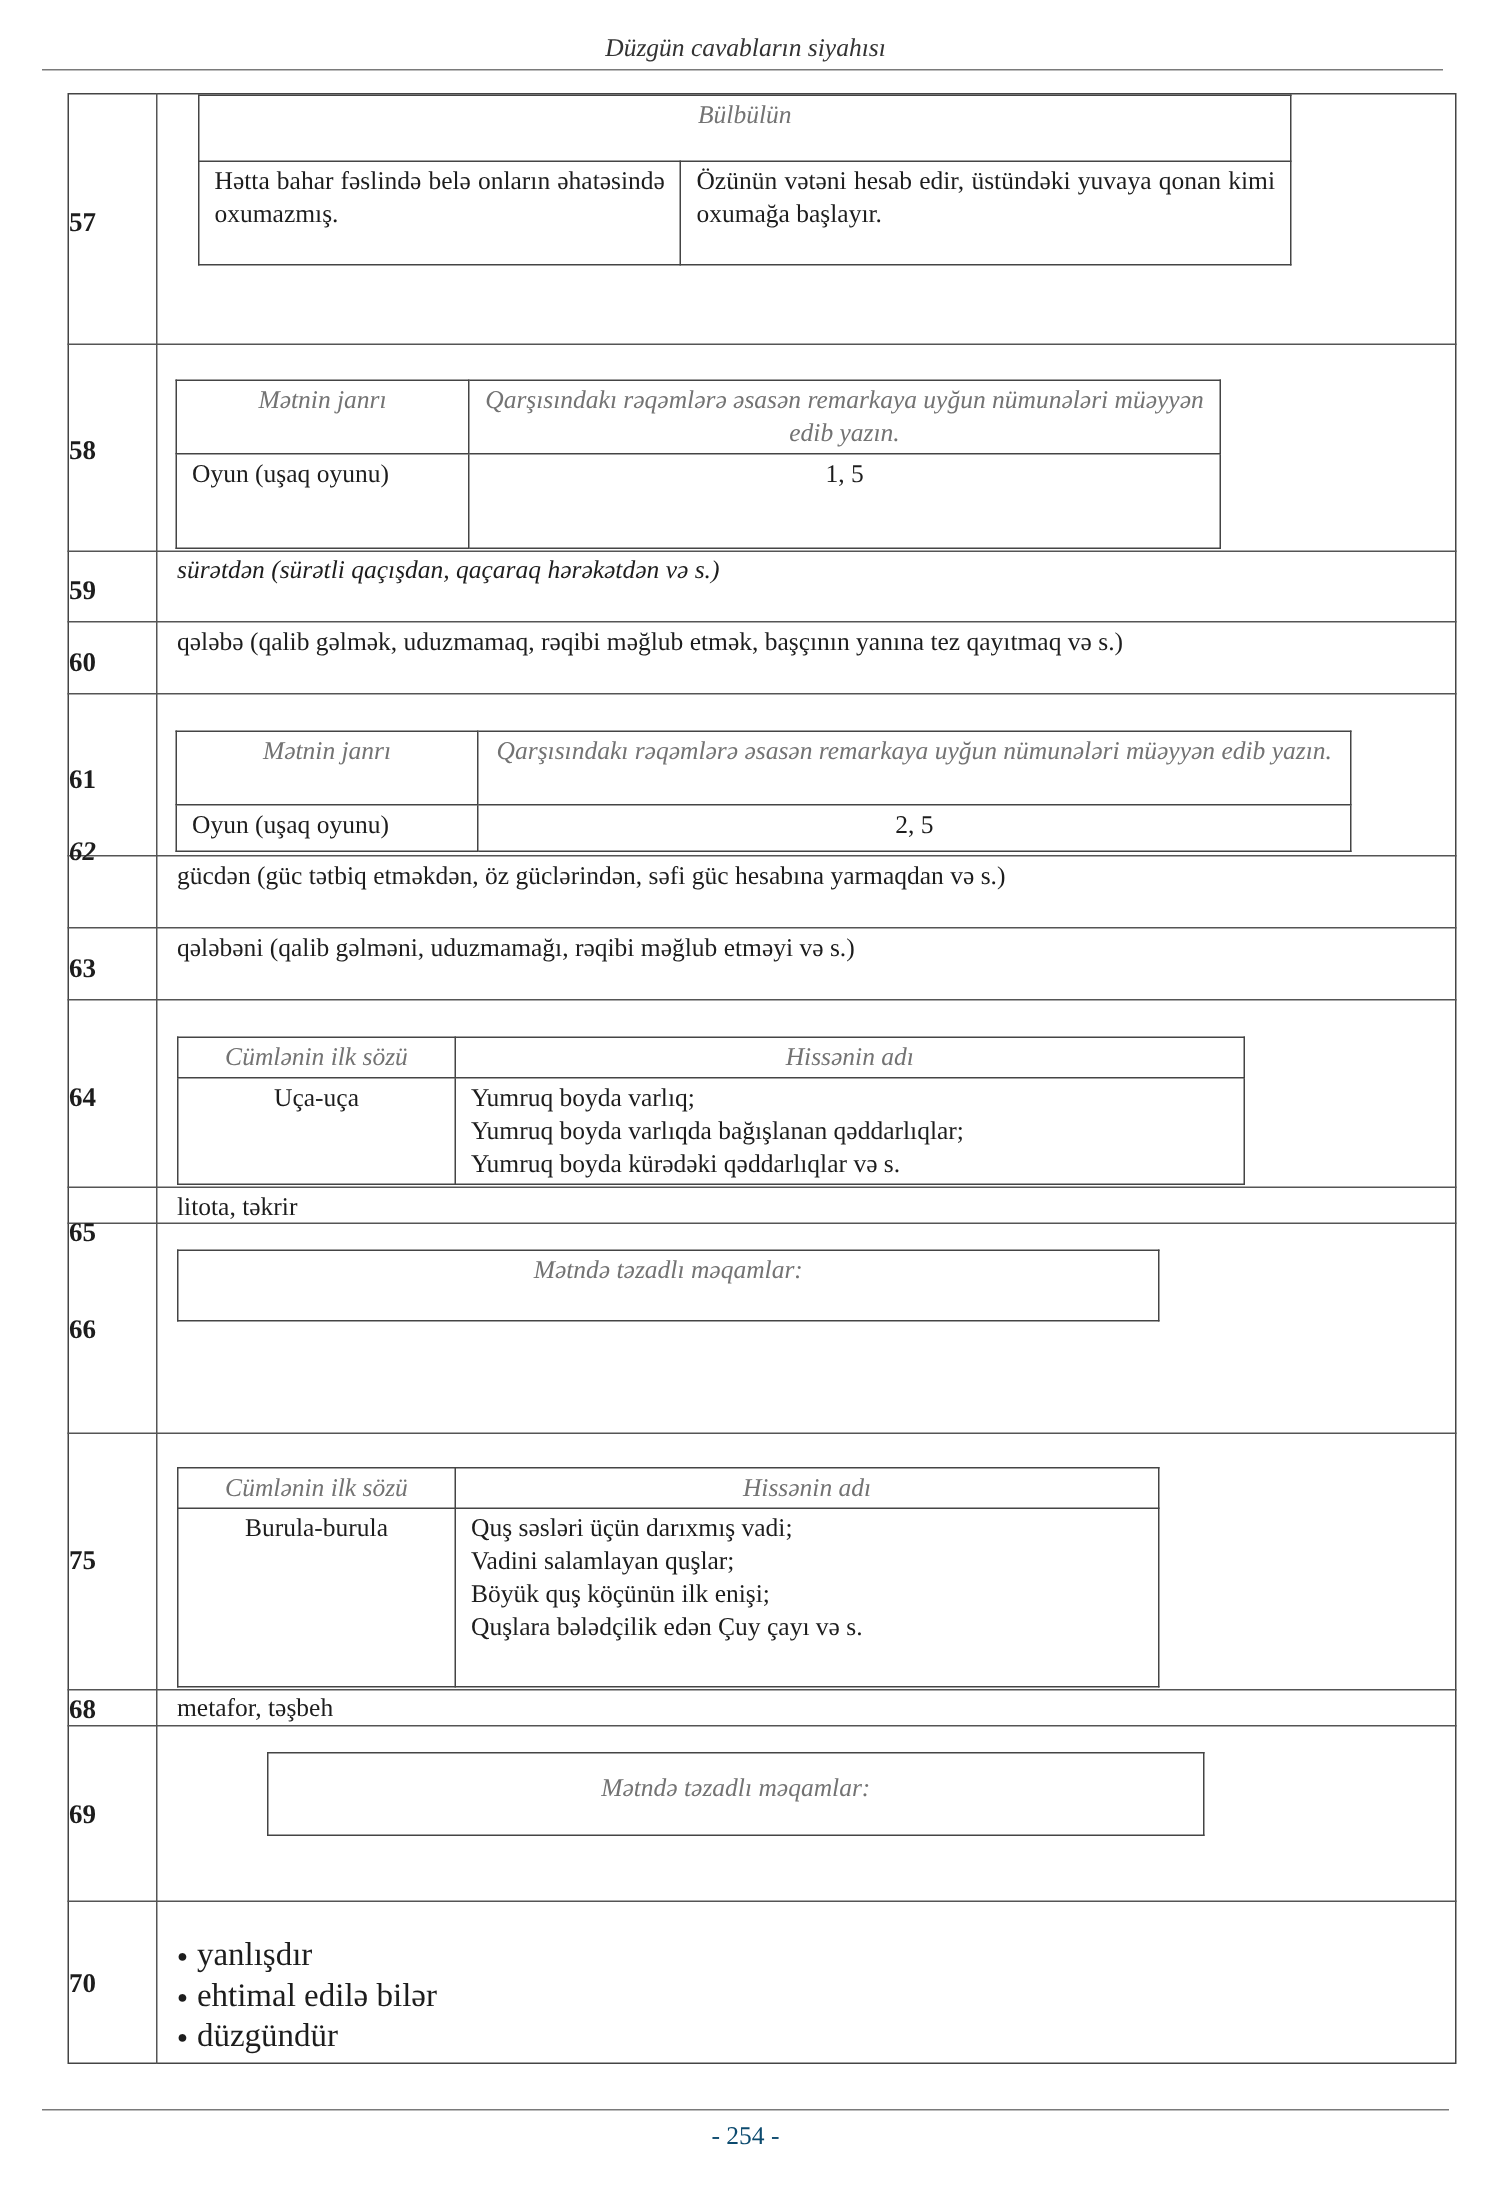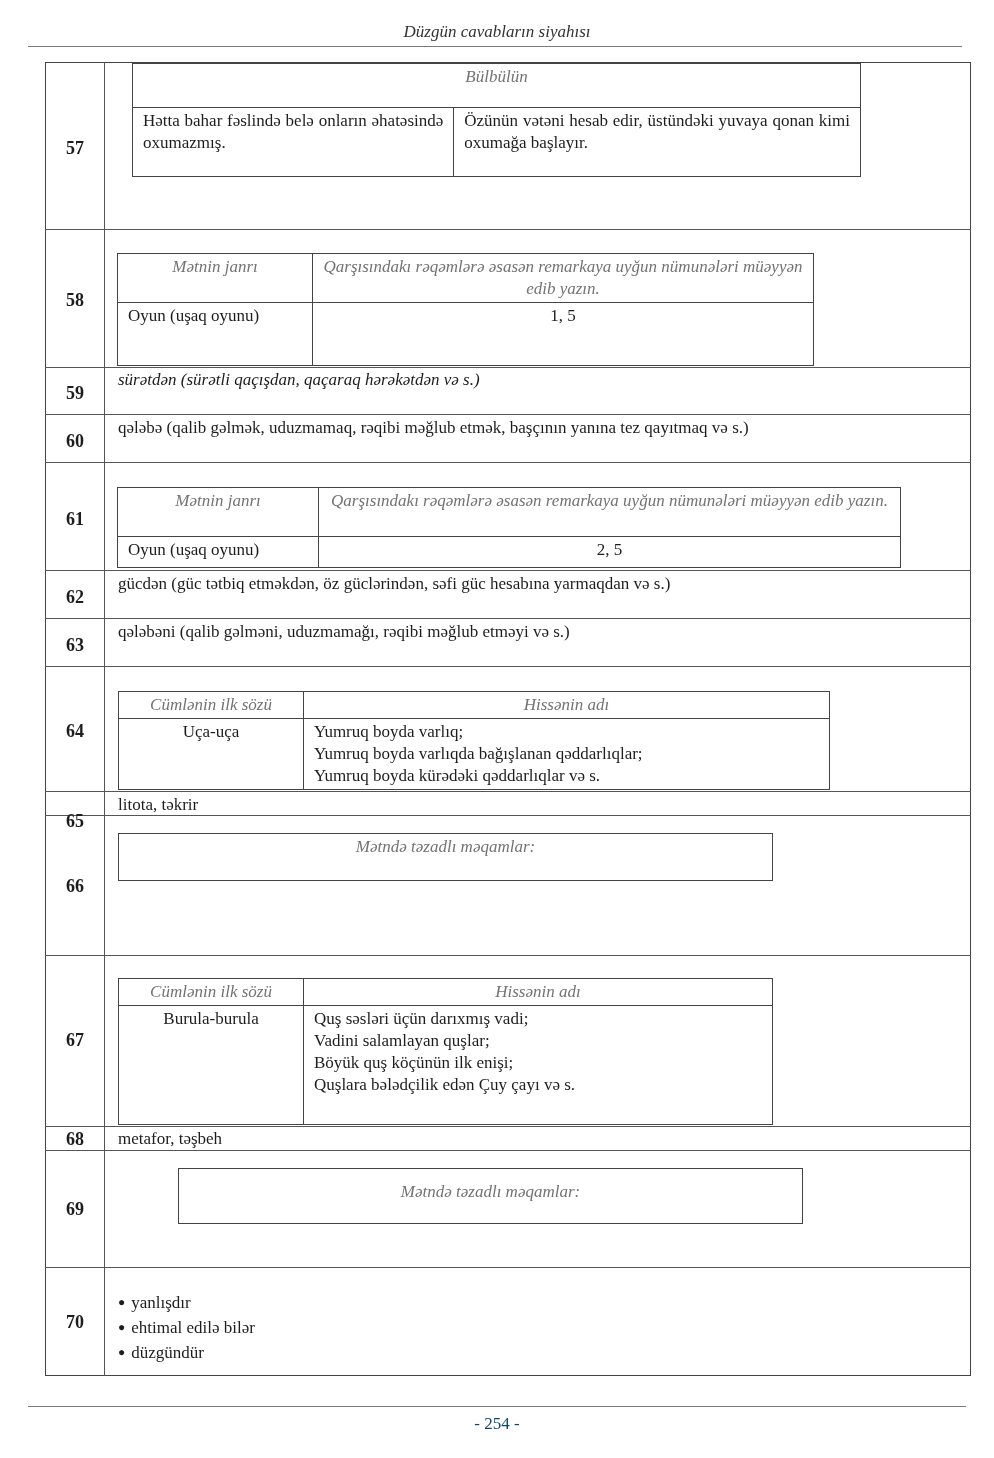--- a/index.html
+++ b/index.html
@@ -6,29 +6,29 @@
   body { width:994px; height:1458px; position:relative; overflow:hidden;
          font-family:"Liberation Serif", "DejaVu Serif", serif; color:#1d1d1d; }
   .abs { position:absolute; }
   .header-title { left:0; width:994px; top:22px; text-align:center; font-style:italic; font-size:17px; color:#333; }
   .hr { height:0; border-top:1.5px solid #7a7a7a; }
   .footer-num { left:0; width:994px; top:1414px; text-align:center; font-size:17px; color:#0c4a6e; }
 
   .outer { border:1.5px solid #444; box-sizing:border-box; }
   .vline { width:0; border-left:1.2px solid #555; }
   .hline { height:0; border-top:1.2px solid #555; }
-  .num { font-weight:bold; font-size:18px; text-align:center; width:58px; left:46px; }
+  .num { font-weight:bold; font-size:18px; width:58px; left:46px; }
   .ans { font-size:17px; left:118px; }
 
   table.inner { position:absolute; border-collapse:collapse; font-size:17px; }
   table.inner td { border:1.2px solid #444; vertical-align:top; padding:2px 10px; line-height:22px; }
   table.inner td.h { font-style:italic; text-align:center; color:#737373; }
   table.inner td.c { text-align:center; }
   table.inner td.j { text-align:justify; text-align-last:left; }
-  .bul { font-size:17px; line-height:24px; left:118px; }
+  .bul { font-size:22px; line-height:24px; left:118px; }
   .bul div::before { content:"\25CF"; font-size:12px; margin-right:6px; position:relative; top:-2px; }
 </style>
 </head>
 <body>
 
 <div class="abs header-title">Düzgün cavabların siyahısı</div>
 <div class="abs hr" style="left:28px;width:934px;top:46px;"></div>
 
 <div class="abs outer" style="left:45px;top:62px;width:926px;height:1314px;"></div>
 <div class="abs vline" style="left:104px;top:62px;height:1314px;"></div>
@@ -87,21 +87,21 @@
     <td class="h" style="width:180px;height:44px;">Mətnin janrı</td>
     <td class="h">Qarşısındakı rəqəmlərə əsasən remarkaya uyğun nümunələri müəyyən edib yazın.</td>
   </tr>
   <tr>
     <td style="height:26px;">Oyun (uşaq oyunu)</td>
     <td class="c">2, 5</td>
   </tr>
 </tbody>
   </table>
 
-<div class="abs num" style="top:587px;">62</div>
+<div class="abs num" style="top:557px;font-style:italic;">62</div>
 <div class="abs ans" style="top:574px;">gücdən (güc tətbiq etməkdən, öz güclərindən, səfi güc hesabına yarmaqdan və s.)</div>
 
 <div class="abs num" style="top:635px;">63</div>
 <div class="abs ans" style="top:622px;">qələbəni (qalib gəlməni, uduzmamağı, rəqibi məğlub etməyi və s.)</div>
 
 <div class="abs num" style="top:721px;">64</div>
 <table class="inner" style="left:118px;top:691px;width:712px;">
   <tbody>
       <tr>
     <td class="h" style="width:164px;height:22px;">Cümlənin ilk sözü</td>
@@ -123,21 +123,21 @@
 
 <div class="abs num" style="top:876px;">66</div>
 <table class="inner" style="left:118px;top:833px;width:655px;">
   <tbody>
       <tr>
         <td class="h" colspan="2" style="height:42px;">Mətndə təzadlı məqamlar:</td>
       </tr>
 </tbody>
   </table>
 
-<div class="abs num" style="top:1030px;">67</div>
+<div class="abs num" style="top:1030px;">75</div>
 <table class="inner" style="left:118px;top:978px;width:655px;">
   <tbody>
       <tr>
     <td class="h" style="width:164px;height:22px;">Cümlənin ilk sözü</td>
     <td class="h">Hissənin adı</td>
   </tr>
   <tr>
     <td class="c" style="height:114px;">Burula-burula</td>
     <td>
       <div>Quş səsləri üçün darıxmış vadi;</div>

